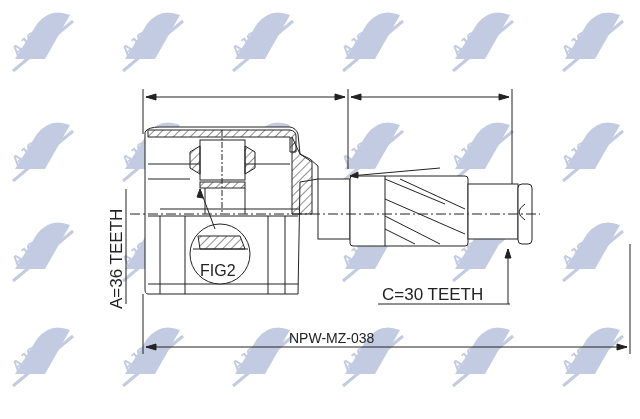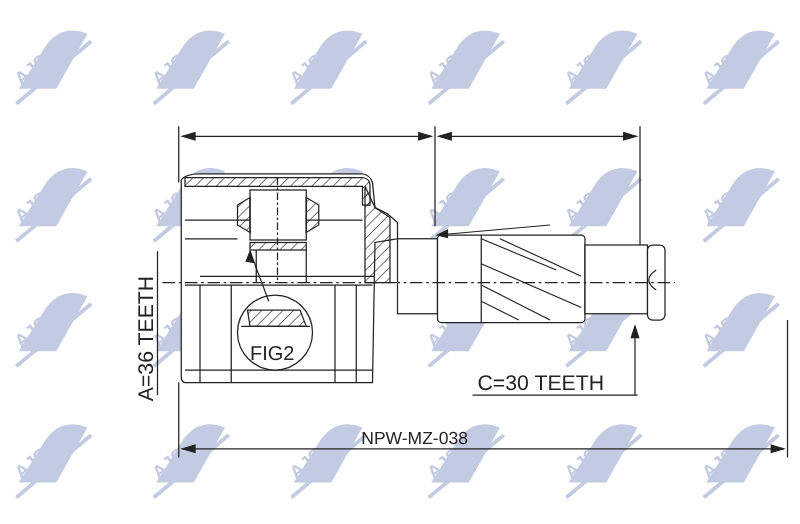--- a/index.html
+++ b/index.html
@@ -1,17 +1,17 @@
 <!DOCTYPE html>
 <html><head>
 <meta charset="utf-8">
 <style>
   html, body { margin:0; padding:0; background:#ffffff; }
   body { width:640px; height:419px; overflow:hidden; position:relative; font-family:"Liberation Sans", sans-serif; }
-  #stage { position:absolute; left:0; top:16px; width:640px; height:305px; }
+  #stage { position:absolute; left:0; top:4px; width:640px; height:305px; }
   svg text { font-family:"Liberation Sans", sans-serif; }
 </style>
 </head>
 <body>
 
 <div id="stage">
 <svg width="640" height="419" viewBox="0 0 640 419" xmlns="http://www.w3.org/2000/svg">
   <defs>
     <pattern id="hatch" width="6" height="6" patternUnits="userSpaceOnUse" patternTransform="rotate(45)">
       <line x1="0" y1="0" x2="0" y2="6" stroke="#222" stroke-width="1"></line>

